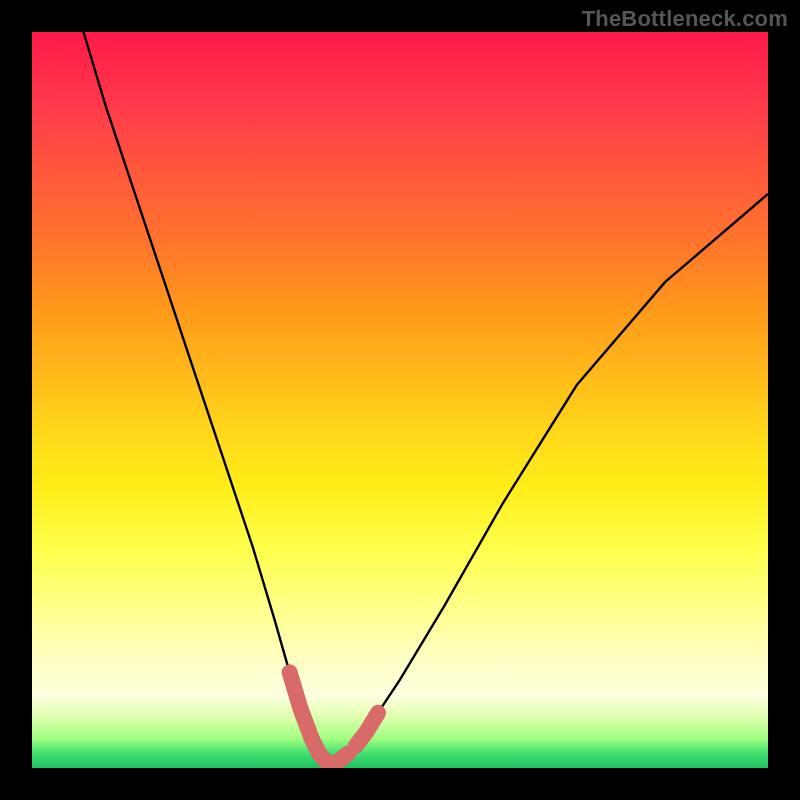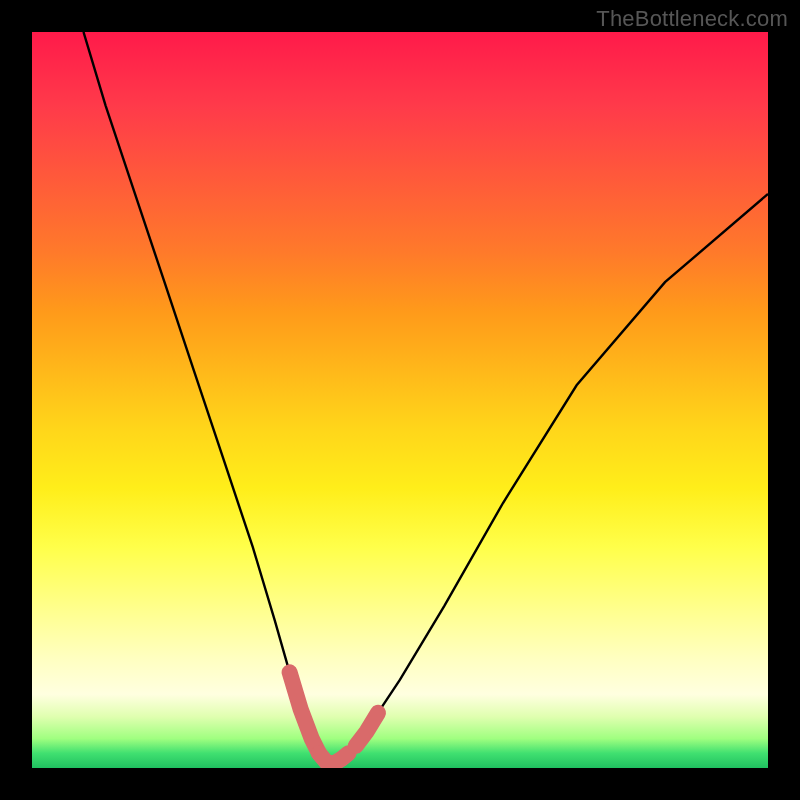--- a/index.html
+++ b/index.html
@@ -54,21 +54,21 @@
     inset: 0;
     width: 100%;
     height: 100%;
   }
   .watermark {
     position: absolute;
     top: 6px;
     right: 12px;
     color: #565656;
     font-size: 22px;
-    font-weight: 400;
+    font-weight: 700;
     letter-spacing: 0.2px;
   }
 </style>
 </head>
 <body>
 
 <div class="frame">
   <div class="plot-area">
     <div class="gradient-bg"></div>
     <svg class="curve-svg" viewBox="0 0 736 736" preserveAspectRatio="none">

